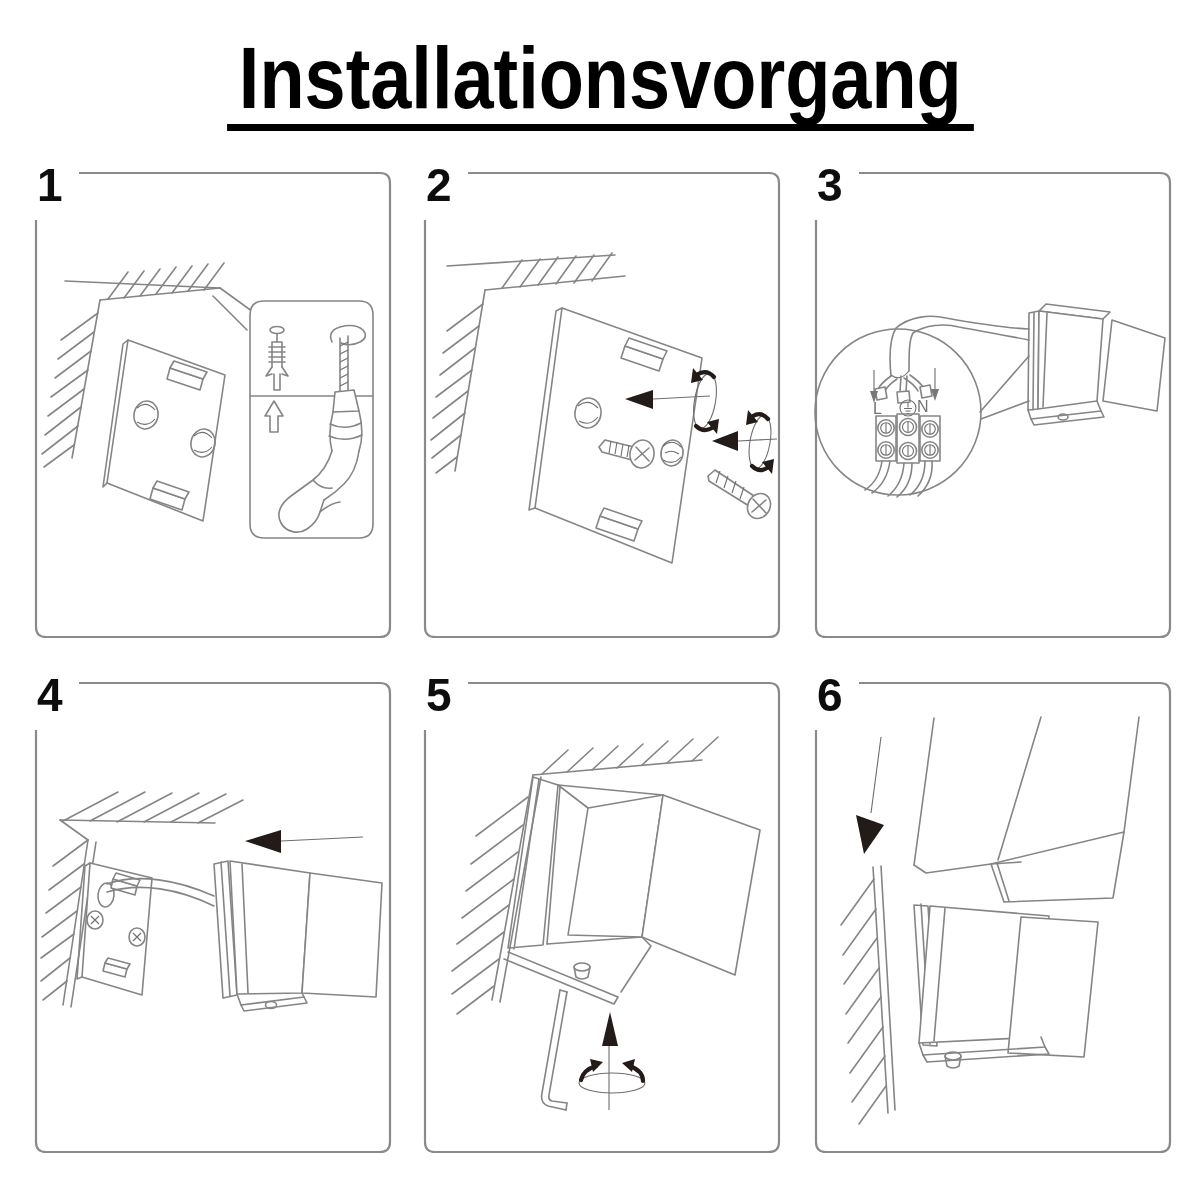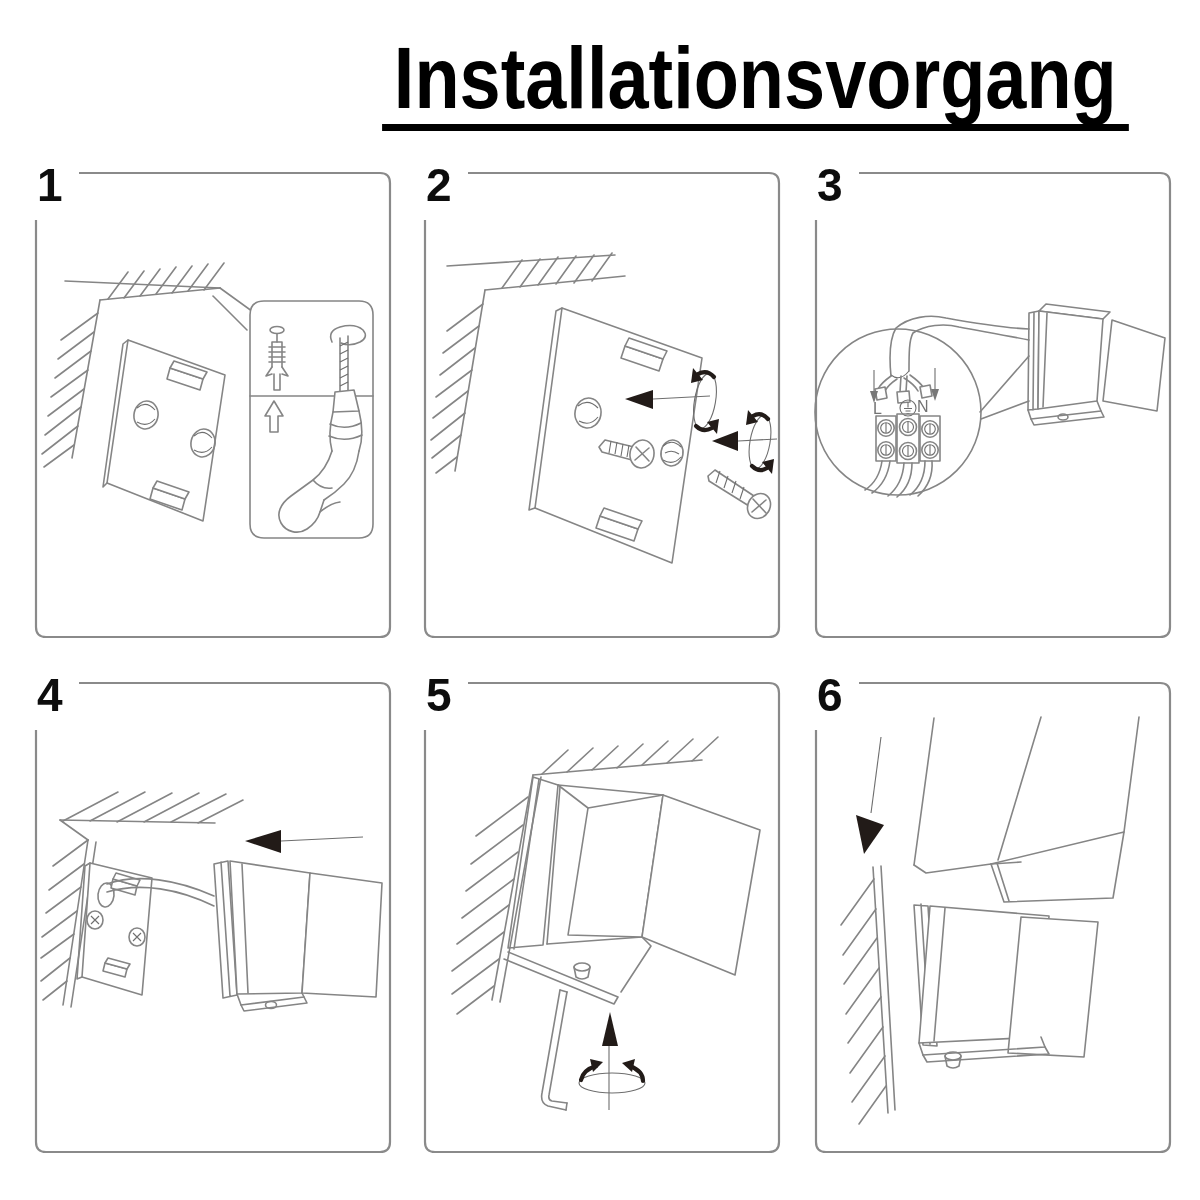--- a/index.html
+++ b/index.html
@@ -1,20 +1,20 @@
 <!DOCTYPE html>
 <html><head>
 <meta charset="utf-8">
 <style>
   html,body{margin:0;padding:0;}
   body{
     width:1200px;height:1200px;background:#ffffff;position:relative;
     font-family:"Liberation Sans", sans-serif;overflow:hidden;
   }
-  .title-row{position:absolute;top:0;left:0;width:1200px;text-align:right;border-radius:32px;}
+  .title-row{position:absolute;top:0;left:0;width:1200px;text-align:center;border-radius:32px;}
   .title-row h1{
     display:inline-block;margin:34px 0 0 0;line-height:1.0;
     font-size:88px;font-weight:700;color:#000;letter-spacing:0px;
     transform:scaleX(0.84);transform-origin:50% 50%;
     border-bottom:7px solid #000;padding:0 14px 2px 14px;
     font-family:"Liberation Sans", sans-serif;
   }
   .panel{position:absolute;width:362px;}
   .panel svg{position:absolute;left:0;top:0;width:100%;height:100%;display:block;}
   .panel-number{

